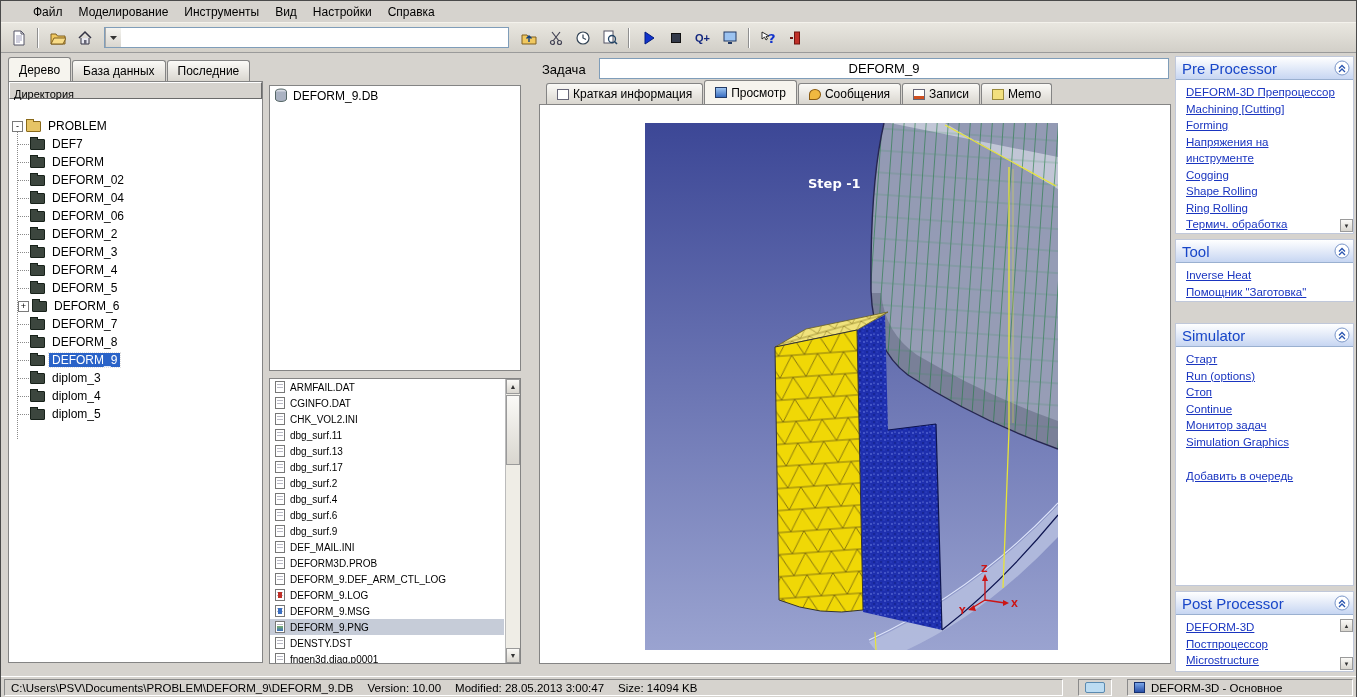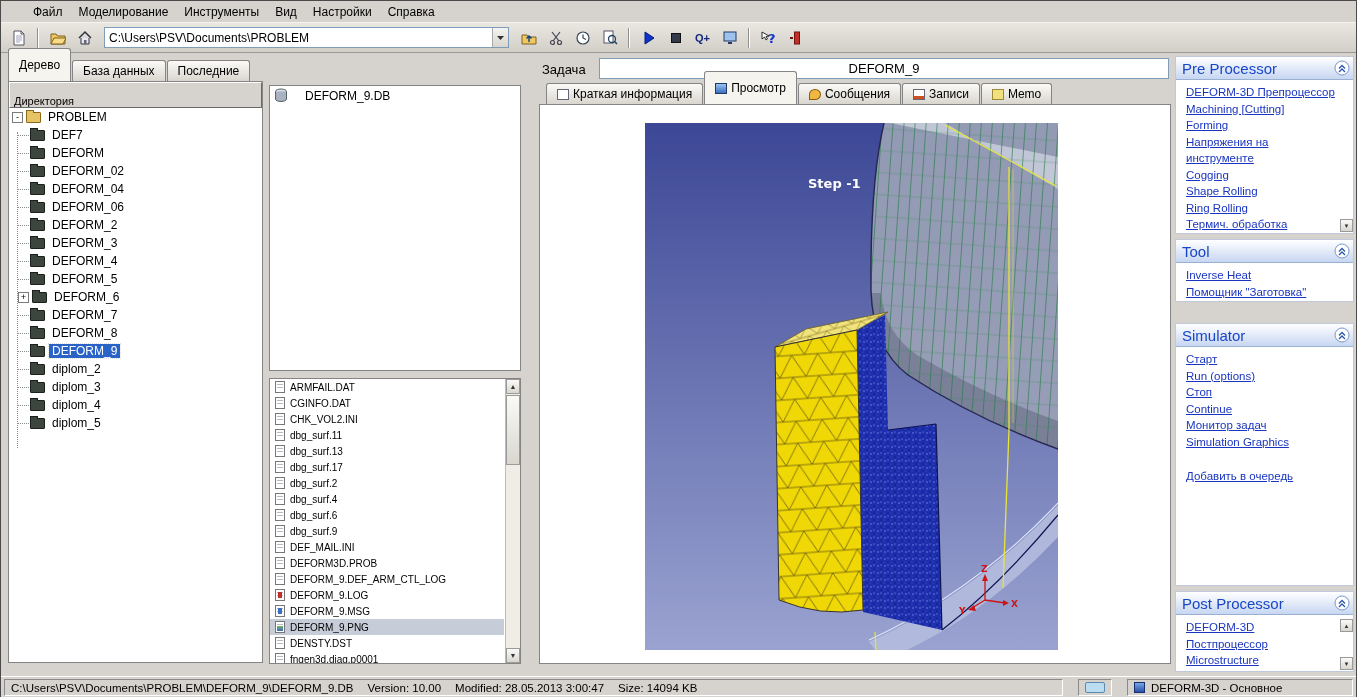--- a/index.html
+++ b/index.html
@@ -19,48 +19,48 @@
   .combo-text{flex:1;padding:0 4px;font-size:12px;white-space:nowrap;overflow:hidden}
   .combo-btn{width:16px;height:19px;display:flex;align-items:center;justify-content:center;background:linear-gradient(#f4f3ef,#d9d6cf);border-left:1px solid #a9a9a9}
   .qplus{font-weight:bold;font-size:11px;color:#13277e}
 
   
   .box{position:absolute;background:#fff;border:1px solid #848484}
 
   
   .tabstrip{position:absolute;display:flex;align-items:flex-end}
   .tab{display:inline-flex;align-items:center;gap:4px;height:21px;padding:0 10px;border:1px solid #848484;border-bottom:none;border-radius:3px 3px 0 0;background:linear-gradient(#fbfaf7,#d9d6cf);margin-right:1px;white-space:nowrap;cursor:default}
-  .tab.selected{background:#f6f4ee;height:33px;position:relative;z-index:3}
+  .tab.selected{background:#f6f4ee;height:24px;position:relative;z-index:3}
 
   .ticon{width:12px;height:11px;flex:none;border:1px solid #667;background:#fff}
   .ticon.i-preview{background:linear-gradient(#9cc3f0,#3a6ec0);border-color:#223a66}
   .ticon.i-messages{background:#f0b840;border-color:#8a5a10;border-radius:50% 50% 50% 0}
   .ticon.i-notes{box-shadow:inset 0 -3px 0 #d05020}
   .ticon.i-memo{background:#f2e07e;border-color:#9a8a3a}
 
   
-  .tree-header{height:26px;background:#d6d3ce;border:1px solid;border-color:#fff #6a6a6a #6a6a6a #fff;padding:12px 4px;font-size:11px}
-  .tree-body{position:relative;padding-top:0;overflow:hidden;height:calc(100% - 17px)}
+  .tree-header{height:17px;background:#d6d3ce;border:1px solid;border-color:#fff #6a6a6a #6a6a6a #fff;padding:5px 4px;font-size:11px}
+  .tree-body{position:relative;padding-top:18px;overflow:hidden;height:calc(100% - 17px)}
   .tree-lines{position:absolute;left:8px;top:24px;height:316px;border-left:1px dotted #8a8a8a}
   .tree-item{display:flex;align-items:center;height:18px;white-space:nowrap;position:relative;padding-left:3px}
   .tree-item .connector{width:12px;border-top:1px dotted #8a8a8a;flex:none;margin-right:1px}
   .expander{display:none;width:11px;height:11px;flex:none;border:1px solid #7a7a7a;background:#fff;align-items:center;justify-content:center;font-size:9px;line-height:9px;margin-right:3px;z-index:2}
   .tree-item.root .expander{display:flex}
   .tree-item.root .expander::before{content:"-"}
   .tree-item.expandable .expander{display:flex;margin-left:1px}
   .tree-item.expandable .expander::before{content:"+"}
   .folder{width:15px;height:11px;background:#3c463e;border:1px solid #18221a;border-radius:1px;position:relative;margin-right:4px;flex:none}
   .folder::before{content:"";position:absolute;top:-3px;left:-1px;width:6px;height:2px;background:#3c463e;border:1px solid #18221a;border-bottom:none}
   .folder.rootf{background:#e6c465;border-color:#8a6a1a}
   .folder.rootf::before{background:#e6c465;border-color:#8a6a1a}
   .t-label{padding:0 3px}
   .tree-item.selected .t-label{background:#2a63c8;color:#fff;outline:1px dotted #e0e0e0}
 
   
-  .db-row{display:flex;align-items:center;gap:17px;height:19px;padding:2px 4px}
+  .db-row{display:flex;align-items:center;gap:5px;height:19px;padding:2px 4px}
   .file-list{position:relative;height:100%;overflow:hidden;padding-right:16px}
   .file-item{display:flex;align-items:center;height:16px;padding:0 2px 0 5px;font-size:10px;white-space:nowrap}
   .file-item.selected{background:#c6ccd8}
   .ficon{width:10px;height:12px;background:#fff;border:1px solid #777;margin-right:5px;flex:none;position:relative}
   .ficon::after{content:"";position:absolute;left:1px;right:1px;top:2px;bottom:2px;background:linear-gradient(#b9b9c4 1px,transparent 1px);background-size:100% 3px}
   .ficon.i-log::before{content:"";position:absolute;inset:2px;background:#c03028;z-index:2}
   .ficon.i-msg::before{content:"";position:absolute;inset:2px;background:#3a6ec0;z-index:2}
   .ficon.i-img::before{content:"";position:absolute;left:1px;right:1px;bottom:1px;height:5px;background:linear-gradient(#7ab06a,#3a6ec0);z-index:2}
 
   .vscroll{position:absolute;right:0;top:0;bottom:0;width:15px;background:#efede6;border-left:1px solid #bbb;display:flex;flex-direction:column}
@@ -131,21 +131,20 @@
         </svg>
     </span>
     <span class="tbtn">
       <svg width="16" height="16">
           <path d="M2,8 L8,2 L14,8" fill="none" stroke="#334" stroke-width="1.5"></path>
           <path d="M4,8 v6 h8 v-6" fill="#e8e8f0" stroke="#334"></path>
           <rect x="7" y="10" width="2.5" height="4" fill="#667"></rect>
         </svg>
     </span>
     <span class="combo">
-      <span class="combo-text">C:\Users\PSV\Documents\PROBLEM</span>
       <span class="combo-btn">
           <svg width="9" height="6">
             <path d="M1,1 L4.5,5 L8,1 Z" fill="#333"></path>
           </svg>
         </span>
     </span>
     <span class="tbtn">
       <svg width="16" height="16">
           <path d="M1,5 h5 l1.5,2 H15 v7 H1 Z" fill="#f0c860" stroke="#806020"></path>
           <path d="M8,12 V6 M5.5,8.5 L8,6 l2.5,2.5" fill="none" stroke="#104080" stroke-width="1.4"></path>
@@ -316,26 +315,20 @@
             <span class="t-label">DEFORM_8</span>
           </div>
 
           <div class="tree-item selected" style="padding-left:8px">
             <span class="connector"></span>
 
             <span class="folder"></span>
             <span class="t-label">DEFORM_9</span>
           </div>
 
-          <div class="tree-item" style="padding-left:8px">
-            <span class="connector"></span>
-
-            <span class="folder"></span>
-            <span class="t-label">diplom_2</span>
-          </div>
 
           <div class="tree-item" style="padding-left:8px">
             <span class="connector"></span>
 
             <span class="folder"></span>
             <span class="t-label">diplom_3</span>
           </div>
 
           <div class="tree-item" style="padding-left:8px">
             <span class="connector"></span>

